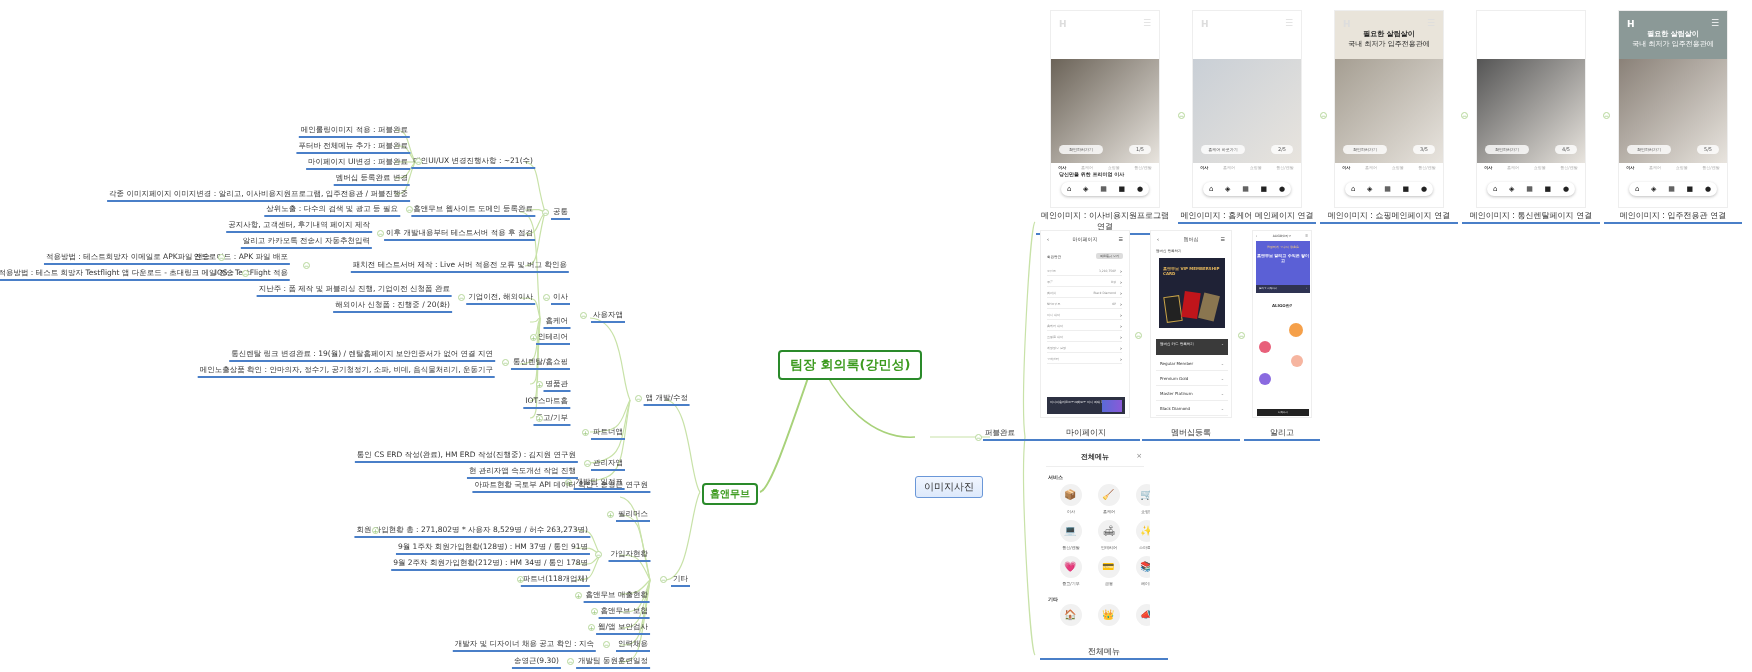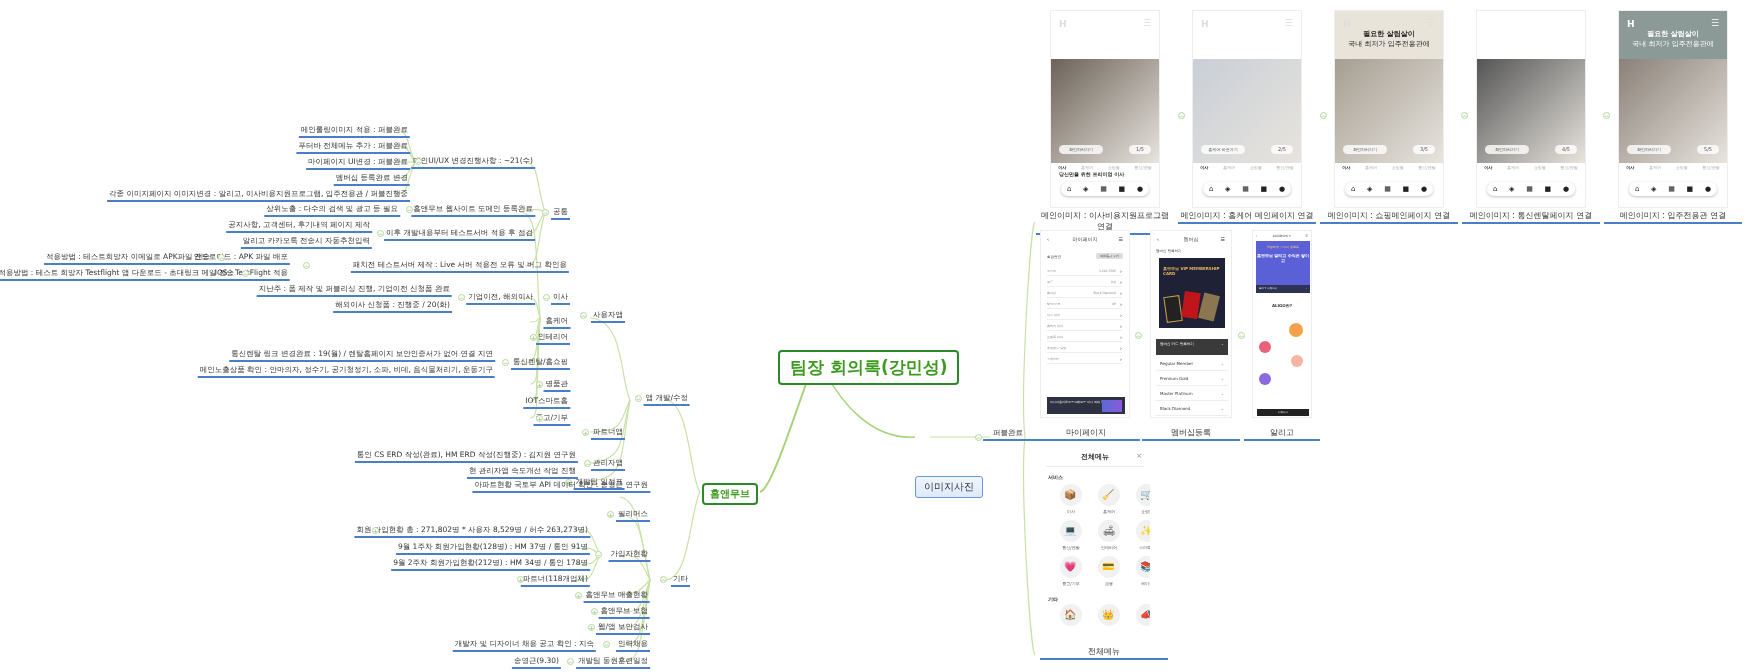--- a/index.html
+++ b/index.html
@@ -11,21 +11,21 @@
     position: absolute; font-size: 7.5px; line-height: 11px; white-space: nowrap;
     color: #333; border-bottom: 2px solid #4a7fc8; padding: 0 2px 1px 2px; text-align: right;
   }
   .node.left { transform: translateX(-100%); }
   .toggle {
     position: absolute; width: 7px; height: 7px; border-radius: 50%;
     border: 1px solid #b6d79a; background: #fff; font-size: 6px; line-height: 5px; color: #8cbf6a; text-align: center;
   }
   .root-box {
     position: absolute; border: 2px solid #2a8a2a; border-radius: 4px; background: #fff;
-    color: #3d9b1f; font-size: 17px; padding: 4px 10px; font-weight: bold;
+    color: #3d9b1f; font-size: 13px; padding: 4px 10px; font-weight: bold;
   }
   .img-box {
     position: absolute; border: 1px solid #6a97d8; border-radius: 3px; background: linear-gradient(#f1f6ff,#dde9fb);
     color: #333; font-size: 10px; padding: 3px 8px;
   }
   .phone {
     position: absolute; background: #fff; overflow: hidden; border: 1px solid #eee;
   }
   .hero-top { position: absolute; left: 0; top: 0; width: 100%; height: 48px; text-align: center; font-size: 7px; line-height: 10px; padding-top: 18px; font-weight: bold; }
   .hero-logo { position: absolute; left: 8px; top: 8px; font-size: 9px; font-weight: bold; }
@@ -112,21 +112,21 @@
     <span>팀장 회의록(강민성)</span>
   </div>
 
   <div class="root-box" style="left:702px; top:483px; font-size:10px; padding:2px 6px;">
     <span>홈앤무브</span>
   </div>
 
   <div class="img-box" style="left:915px; top:428px;margin-top:48px;">
     <span>이미지사진</span>
   </div>
-  <div class="node" style="left:983px; top:427px; width:50px; text-align:center;">
+  <div class="node" style="left:983px; top:427px; width:50px; text-align:left;">
     <span>퍼블완료</span>
   </div>
   <span class="toggle" style="left:975px; top:434px;">−</span>
 
   <div class="node left" style="left:690px; top:392px;"><span>앱 개발/수정</span></div>
   <span class="toggle" style="left:635px; top:395px;">−</span>
 
   <div class="node left" style="left:625px; top:309px;"><span>사용자앱</span></div>
   <span class="toggle" style="left:580px; top:312px;">−</span>
 

